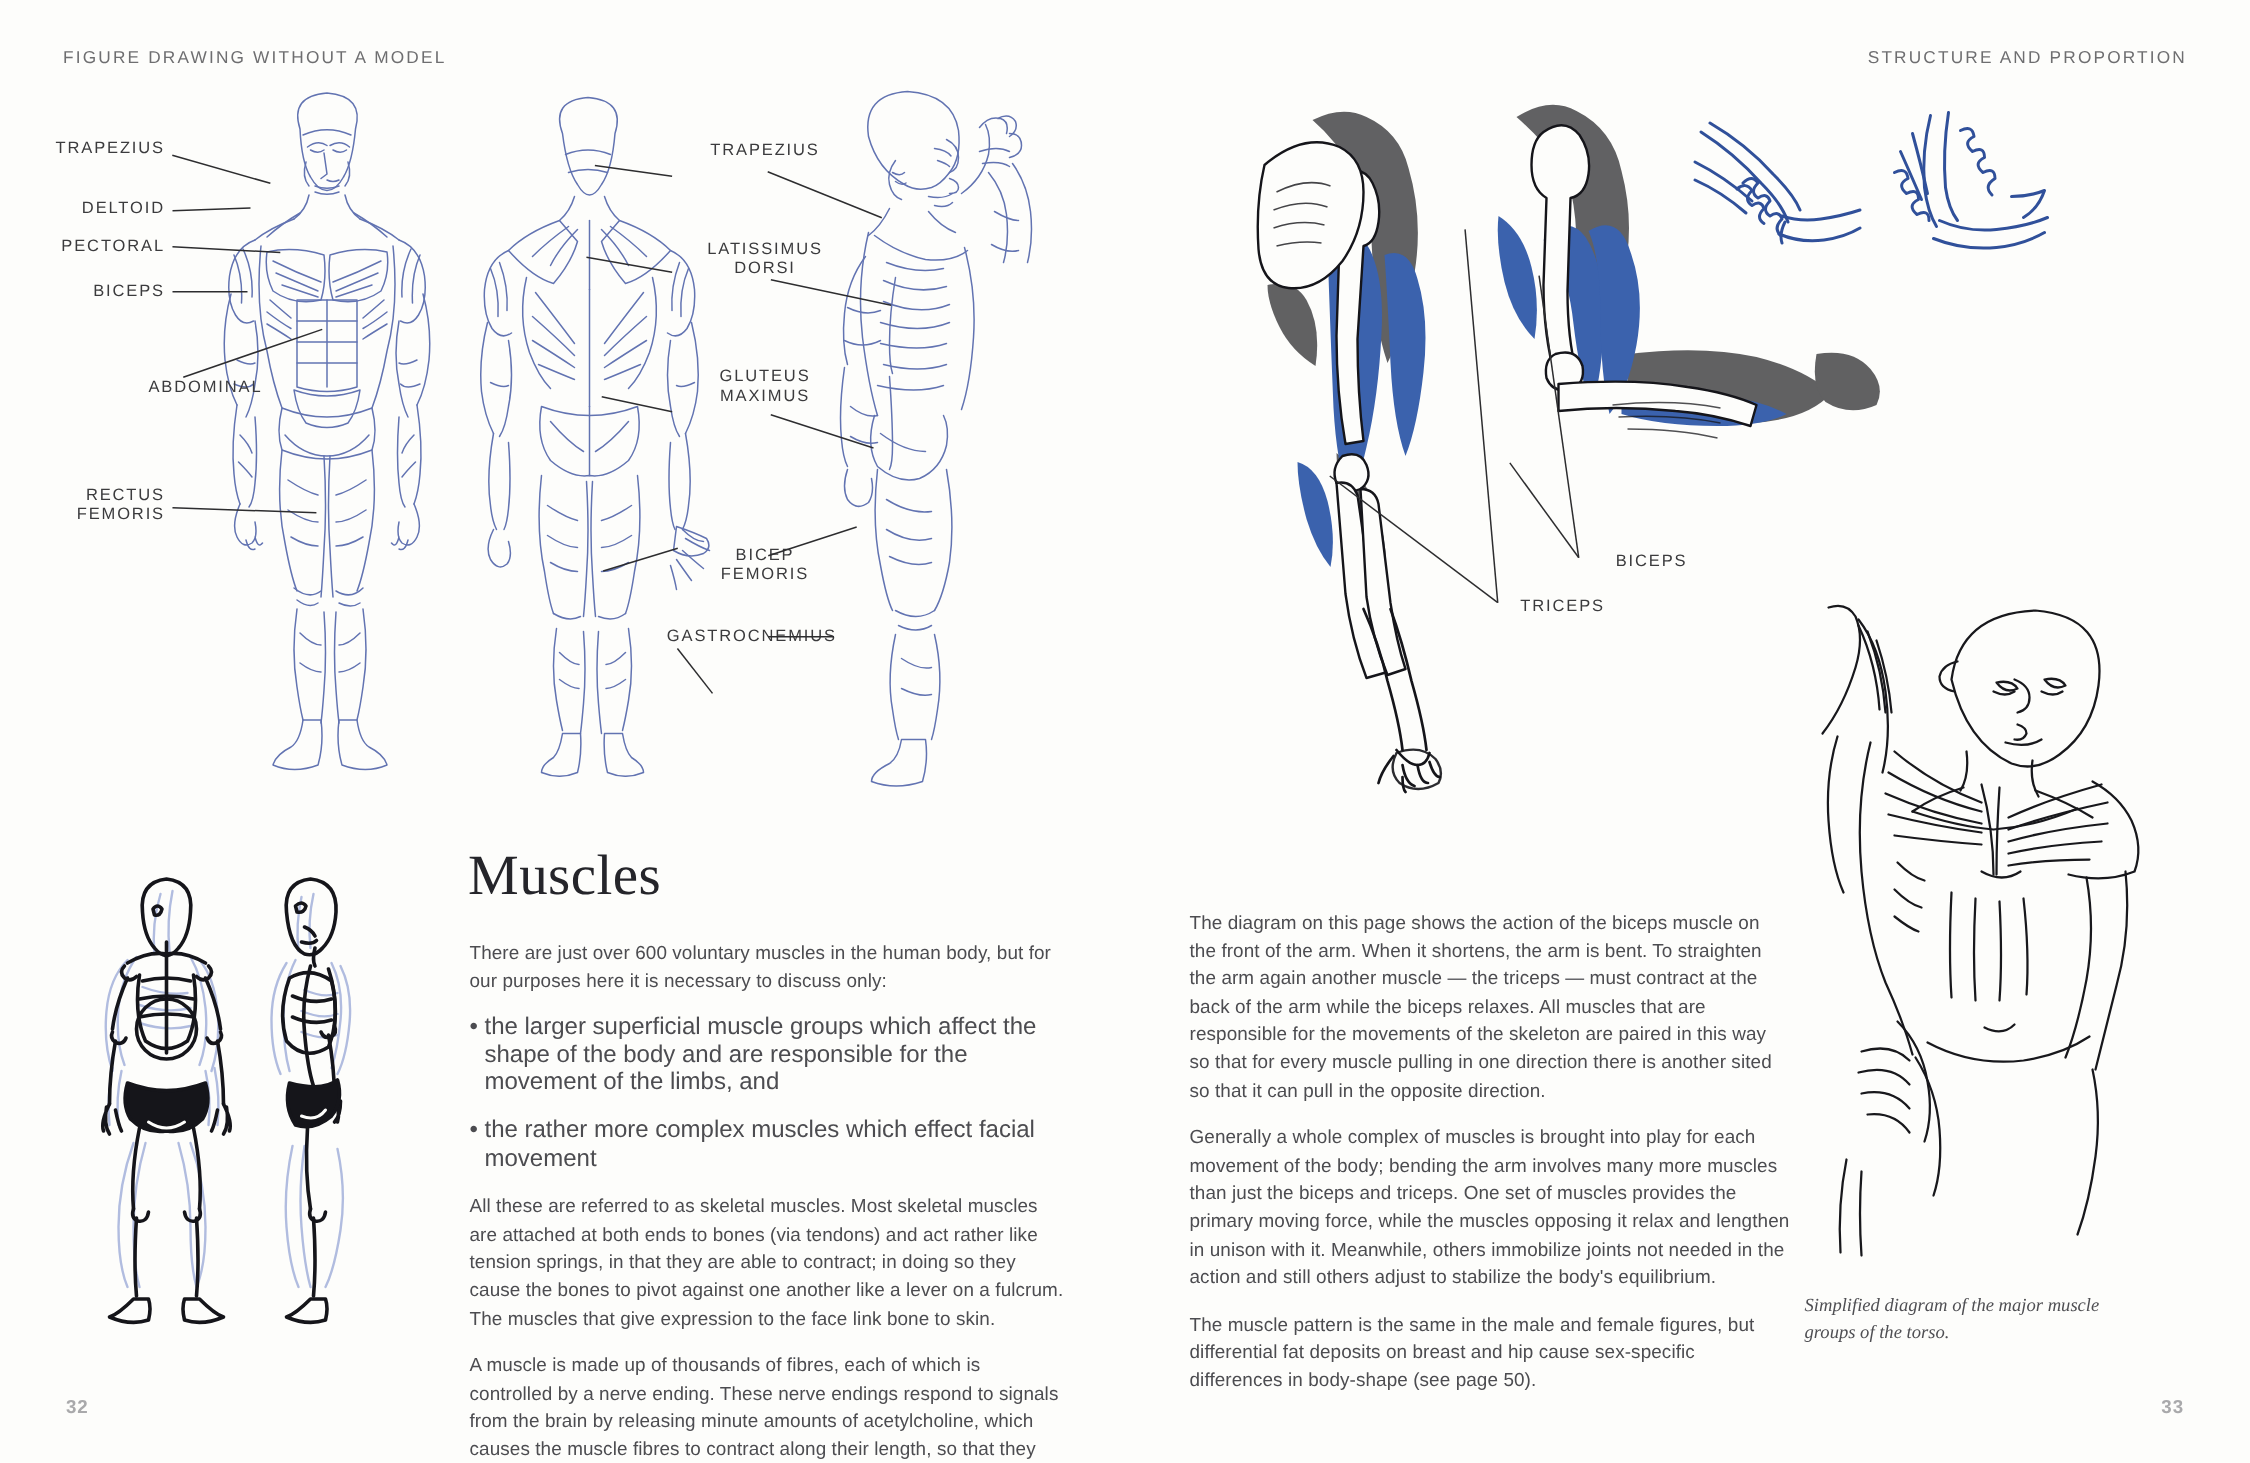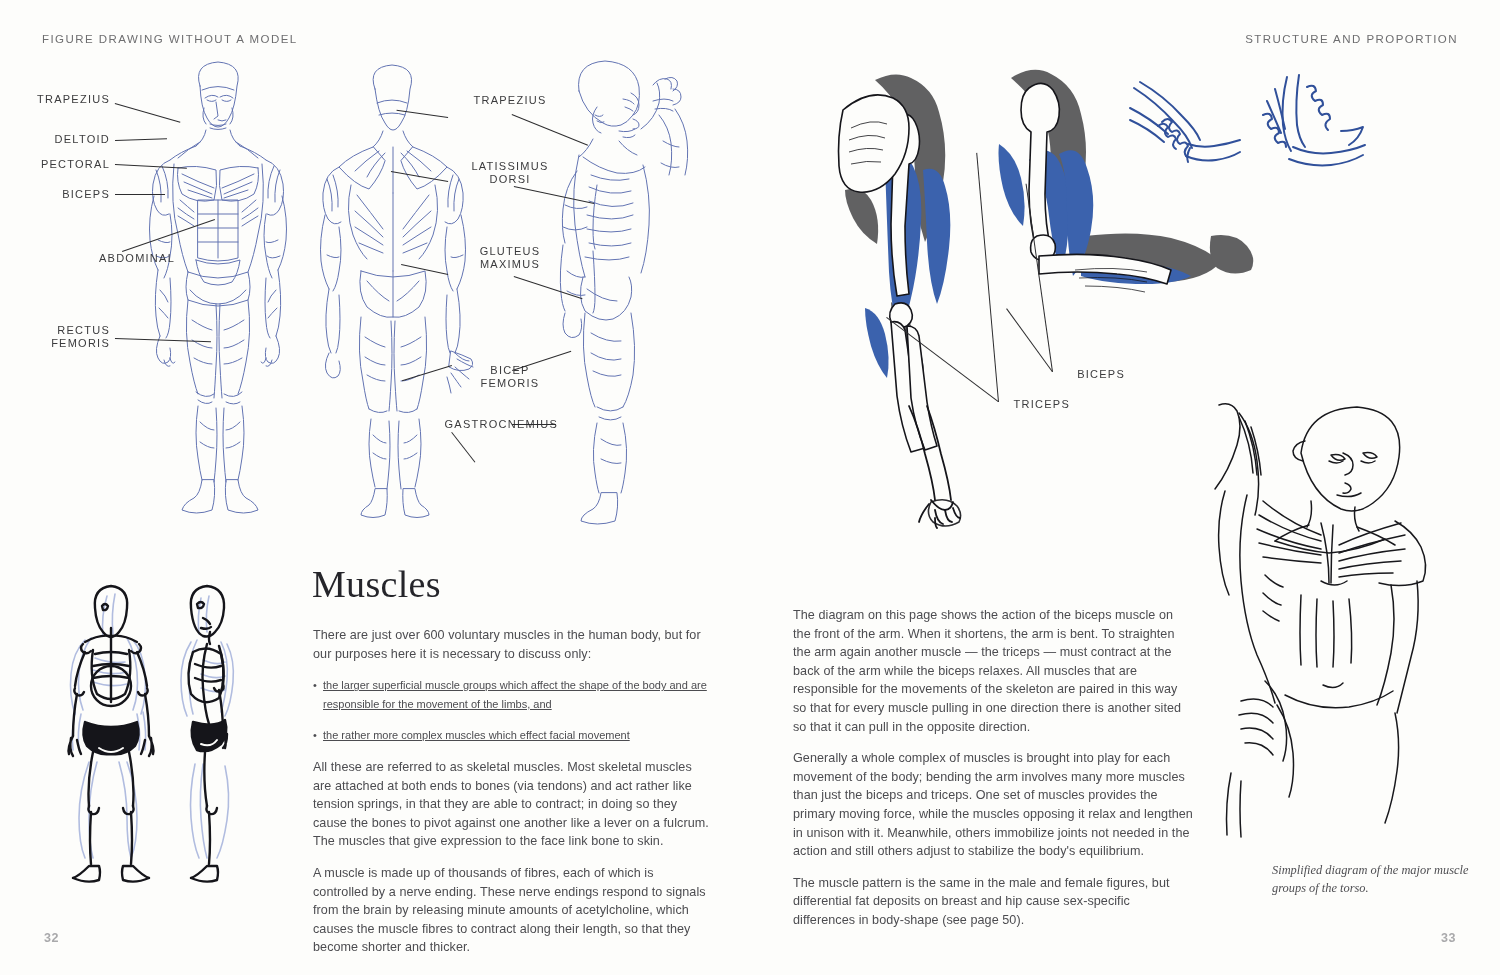--- a/index.html
+++ b/index.html
@@ -57,22 +57,22 @@
 
   
   .col{position:absolute;}
   .col p{
     margin:0 0 13px 0;
     font-size:12.6px;line-height:18.6px;
     color:#4c4c50;letter-spacing:.005em;
   }
   .col ul{margin:0 0 13px 0;padding:0;list-style:none;}
   .col li{
-    font-size:11px;line-height:18.6px;color:#4c4c50;
-    margin:0 0 13px 0;padding-left:10px;position:relative;text-decoration:underline;
+    font-size:16px;line-height:18.6px;color:#4c4c50;
+    margin:0 0 13px 0;padding-left:10px;position:relative;
   }
   .col li:before{content:"\2022";position:absolute;left:0;top:0;}
 
   .caption{
     position:absolute;
     font-family:"Liberation Serif", serif;
     font-style:italic;font-size:12.4px;line-height:17.5px;
     color:#4f4f53;
   }
 
@@ -591,15 +591,15 @@
       </g>
     </svg>
   </div>
 
   <div class="col" style="left:793px;top:606px;width:400px;">
     <p>The diagram on this page shows the action of the biceps muscle on the front of the arm. When it shortens, the arm is bent. To straighten the arm again another muscle — the triceps — must contract at the back of the arm while the biceps relaxes. All muscles that are responsible for the movements of the skeleton are paired in this way so that for every muscle pulling in one direction there is another sited so that it can pull in the opposite direction.</p>
     <p>Generally a whole complex of muscles is brought into play for each movement of the body; bending the arm involves many more muscles than just the biceps and triceps. One set of muscles provides the primary moving force, while the muscles opposing it relax and lengthen in unison with it. Meanwhile, others immobilize joints not needed in the action and still others adjust to stabilize the body's equilibrium.</p>
     <p>The muscle pattern is the same in the male and female figures, but differential fat deposits on breast and hip cause sex-specific differences in body-shape (see page 50).</p>
   </div>
 
-  <div class="caption" style="left:1272px;top:862px;width:200px;">Simplified diagram of the major muscle groups of the torso.</div>
+  <div class="caption" style="left:1203px;top:862px;width:200px;">Simplified diagram of the major muscle groups of the torso.</div>
 
 </div>
 
 </body></html>

